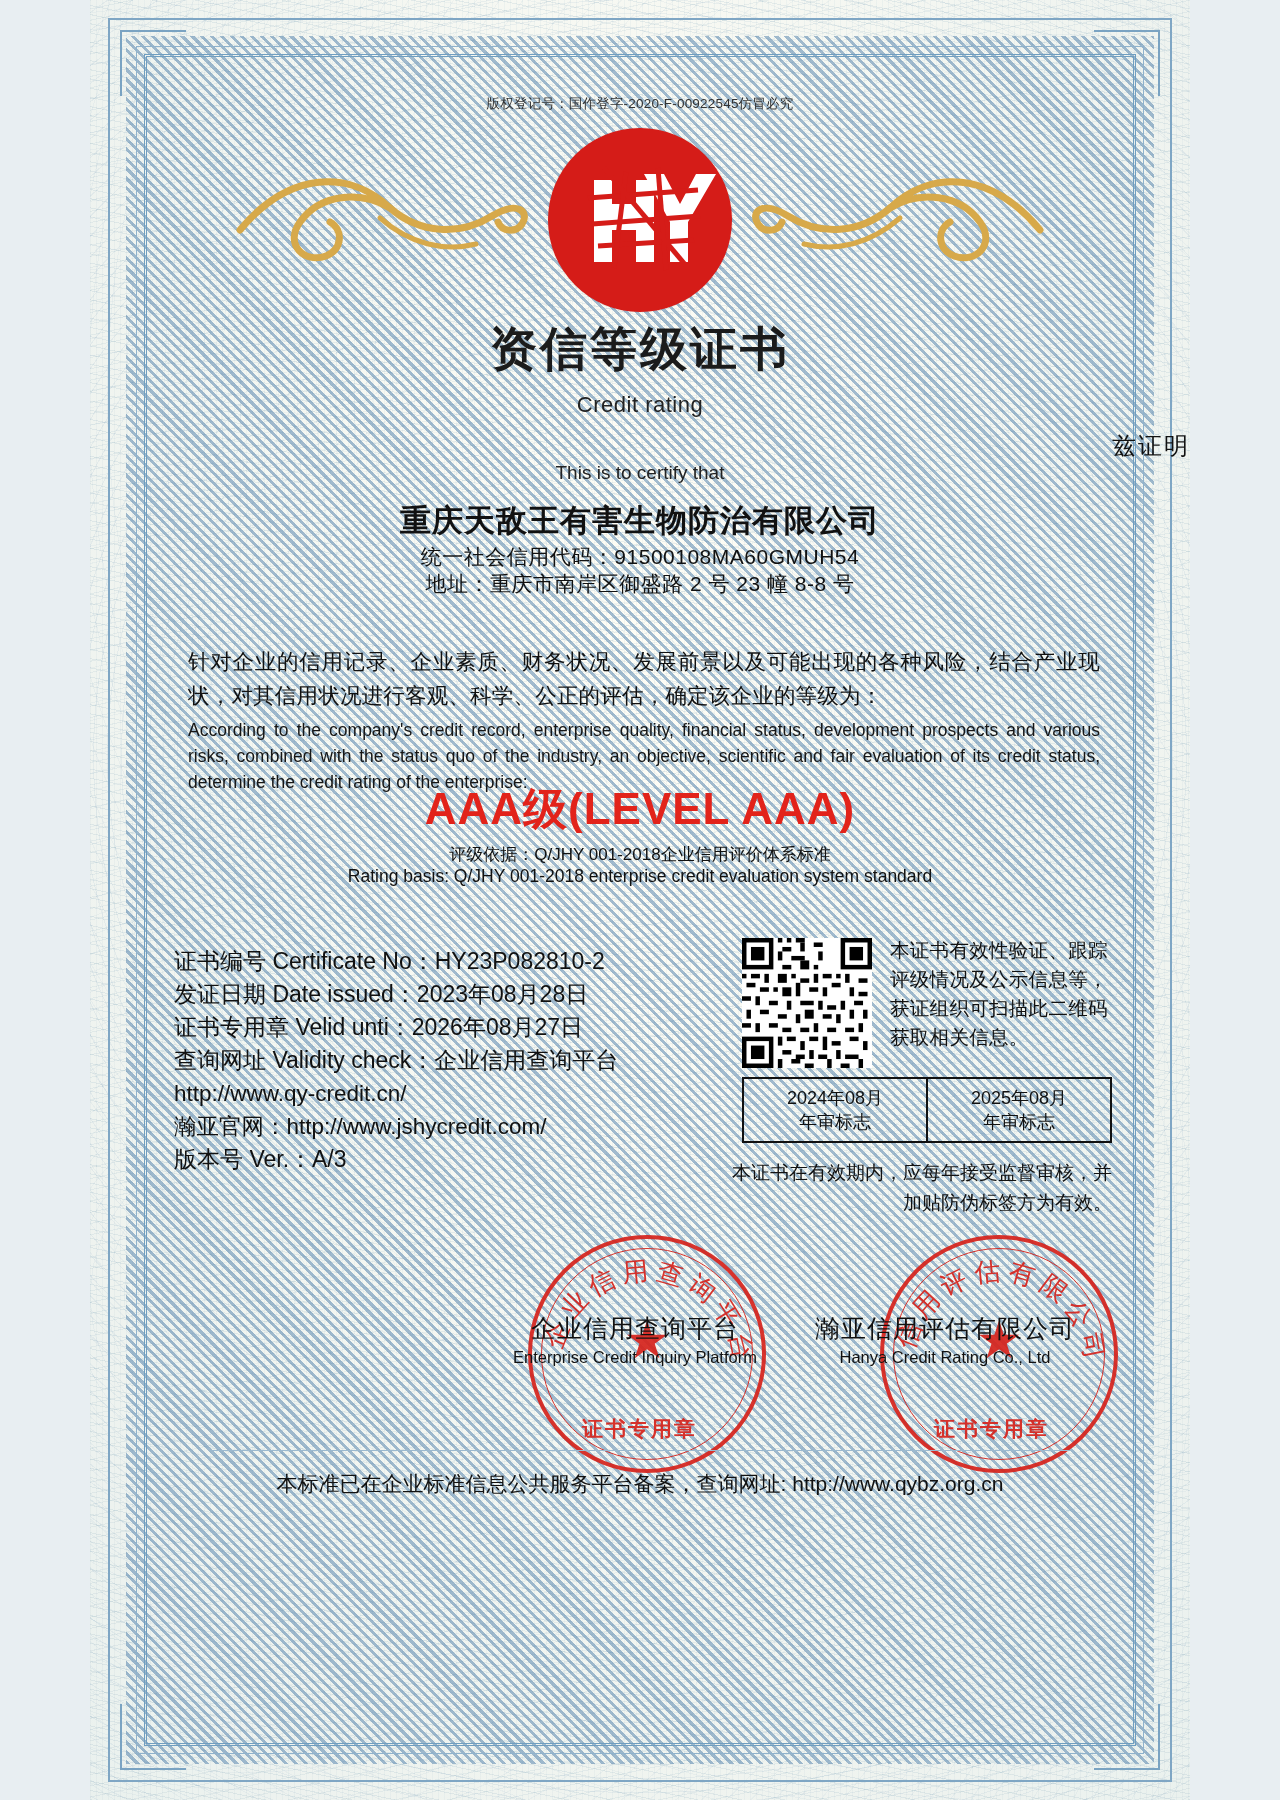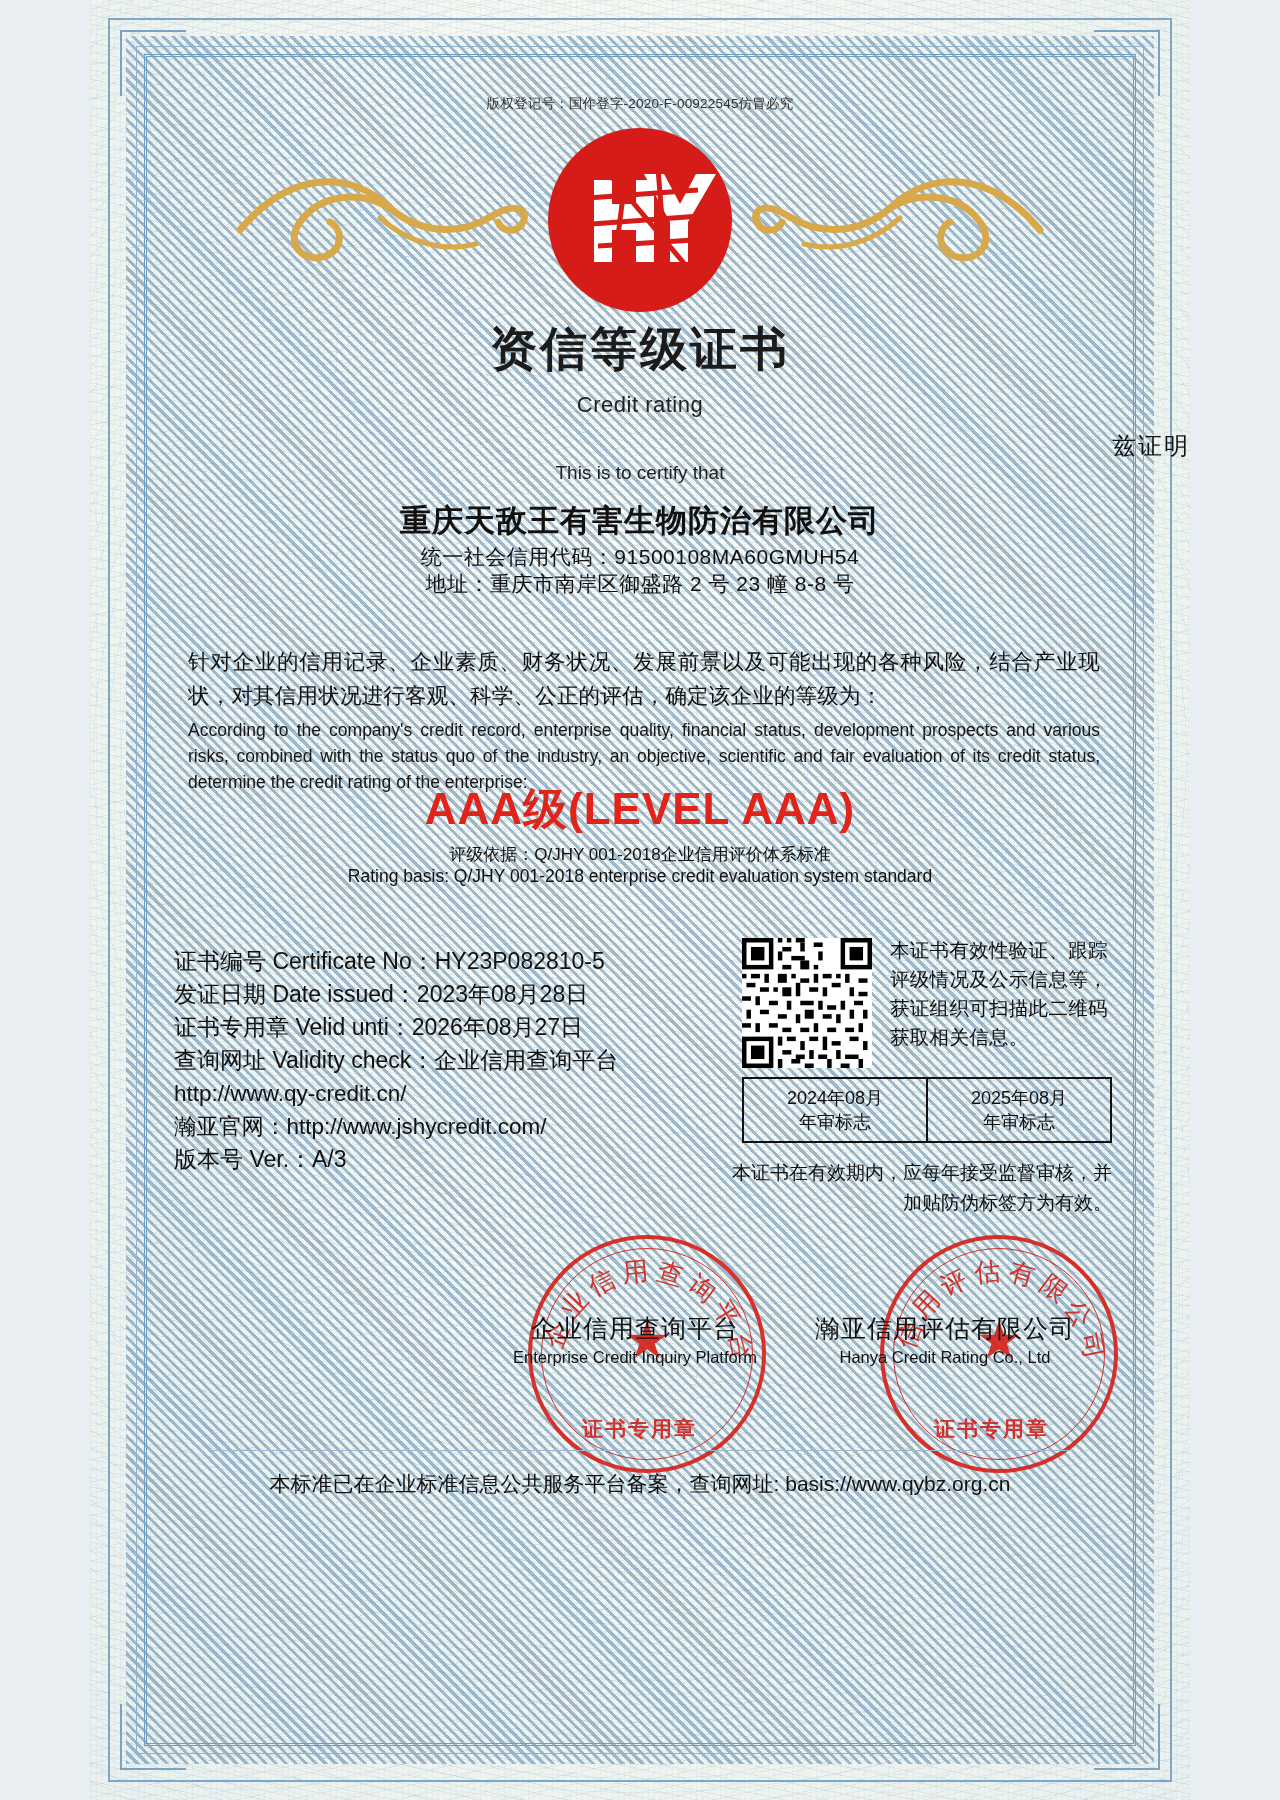--- a/index.html
+++ b/index.html
@@ -269,21 +269,21 @@
     <div class="para">
       <div class="zh">针对企业的信用记录、企业素质、财务状况、发展前景以及可能出现的各种风险，结合产业现状，对其信用状况进行客观、科学、公正的评估，确定该企业的等级为：</div>
       <div class="en">According to the company's credit record, enterprise quality, financial status, development prospects and various risks, combined with the status quo of the industry, an objective, scientific and fair evaluation of its credit status, determine the credit rating of the enterprise:</div>
     </div>
 
     <div class="level">AAA级(LEVEL AAA)</div>
     <div class="basis-zh">评级依据：Q/JHY 001-2018企业信用评价体系标准</div>
     <div class="basis-en">Rating basis: Q/JHY 001-2018 enterprise credit evaluation system standard</div>
 
     <div class="details">
-      <div class="line">证书编号 Certificate No：HY23P082810-5</div>
+      <div class="line">证书编号 Certificate No：HY23P082810-2</div>
       <div class="line">发证日期 Date issued：2023年08月28日</div>
       <div class="line">证书专用章 Velid unti：2026年08月27日</div>
       <div class="line">查询网址 Validity check：企业信用查询平台</div>
       <div class="line url">http://www.qy-credit.cn/</div>
       <div class="line url">瀚亚官网：http://www.jshycredit.com/</div>
       <div class="line">版本号 Ver.：A/3</div>
     </div>
 
     <div class="qr">
       <svg class="qr-cells" viewBox="0 0 29 29">
@@ -428,16 +428,16 @@
     <div class="org left">
       <div class="zh">企业信用查询平台</div>
       <div class="en">Enterprise Credit Inquiry Platform</div>
     </div>
     <div class="org right">
       <div class="zh">瀚亚信用评估有限公司</div>
       <div class="en">Hanya Credit Rating Co., Ltd</div>
     </div>
 
     <div class="footer-rule"></div>
-    <div class="footer">本标准已在企业标准信息公共服务平台备案，查询网址: basis://www.qybz.org.cn</div>
+    <div class="footer">本标准已在企业标准信息公共服务平台备案，查询网址: http://www.qybz.org.cn</div>
 
   </div>
 </div>
 
 </body></html>

